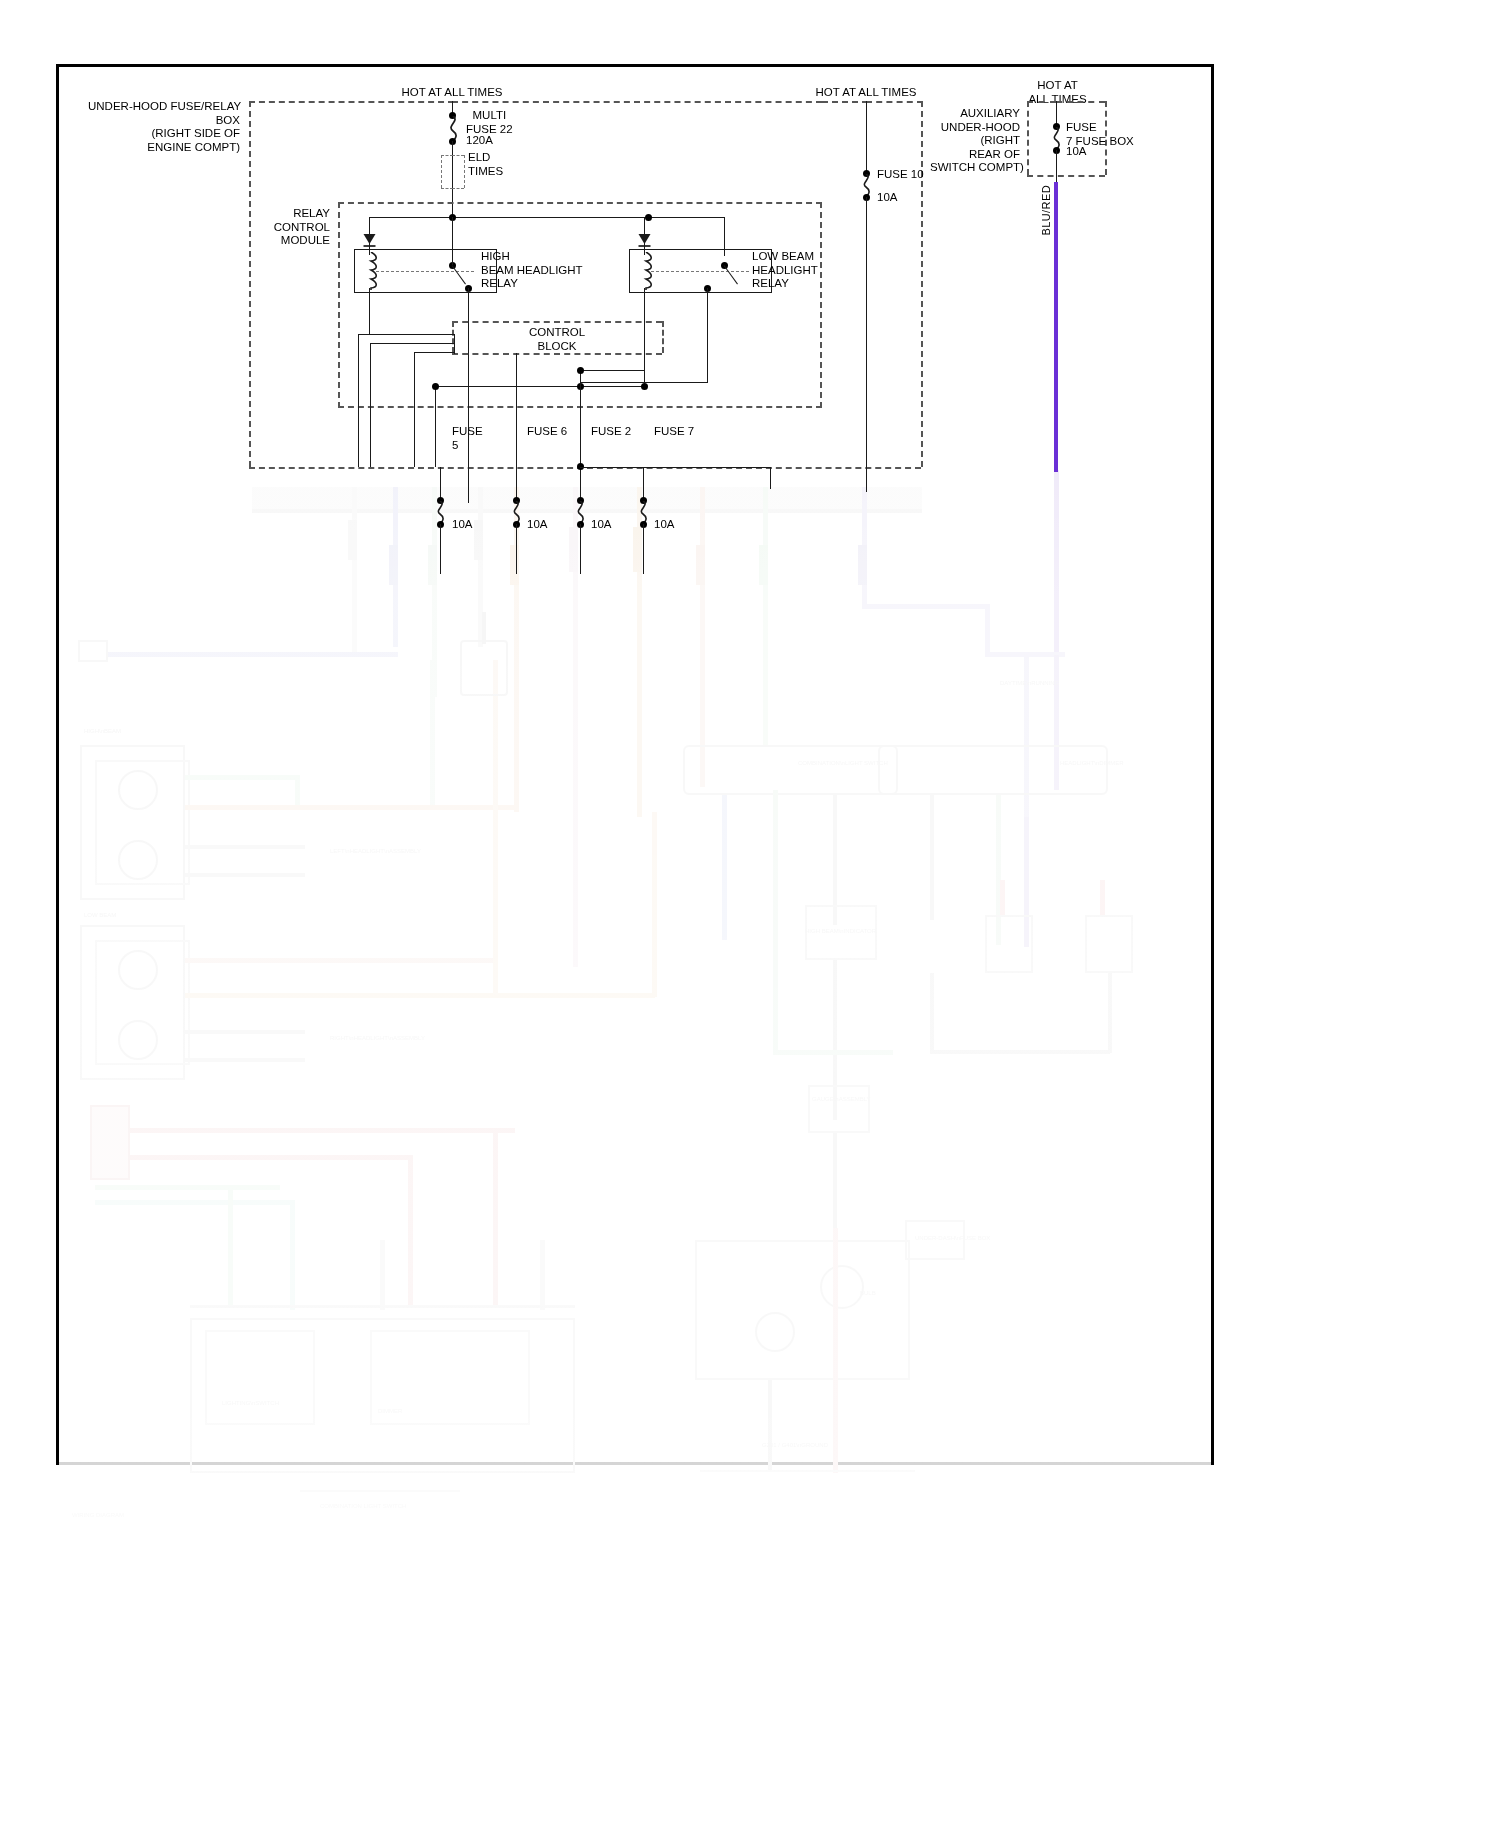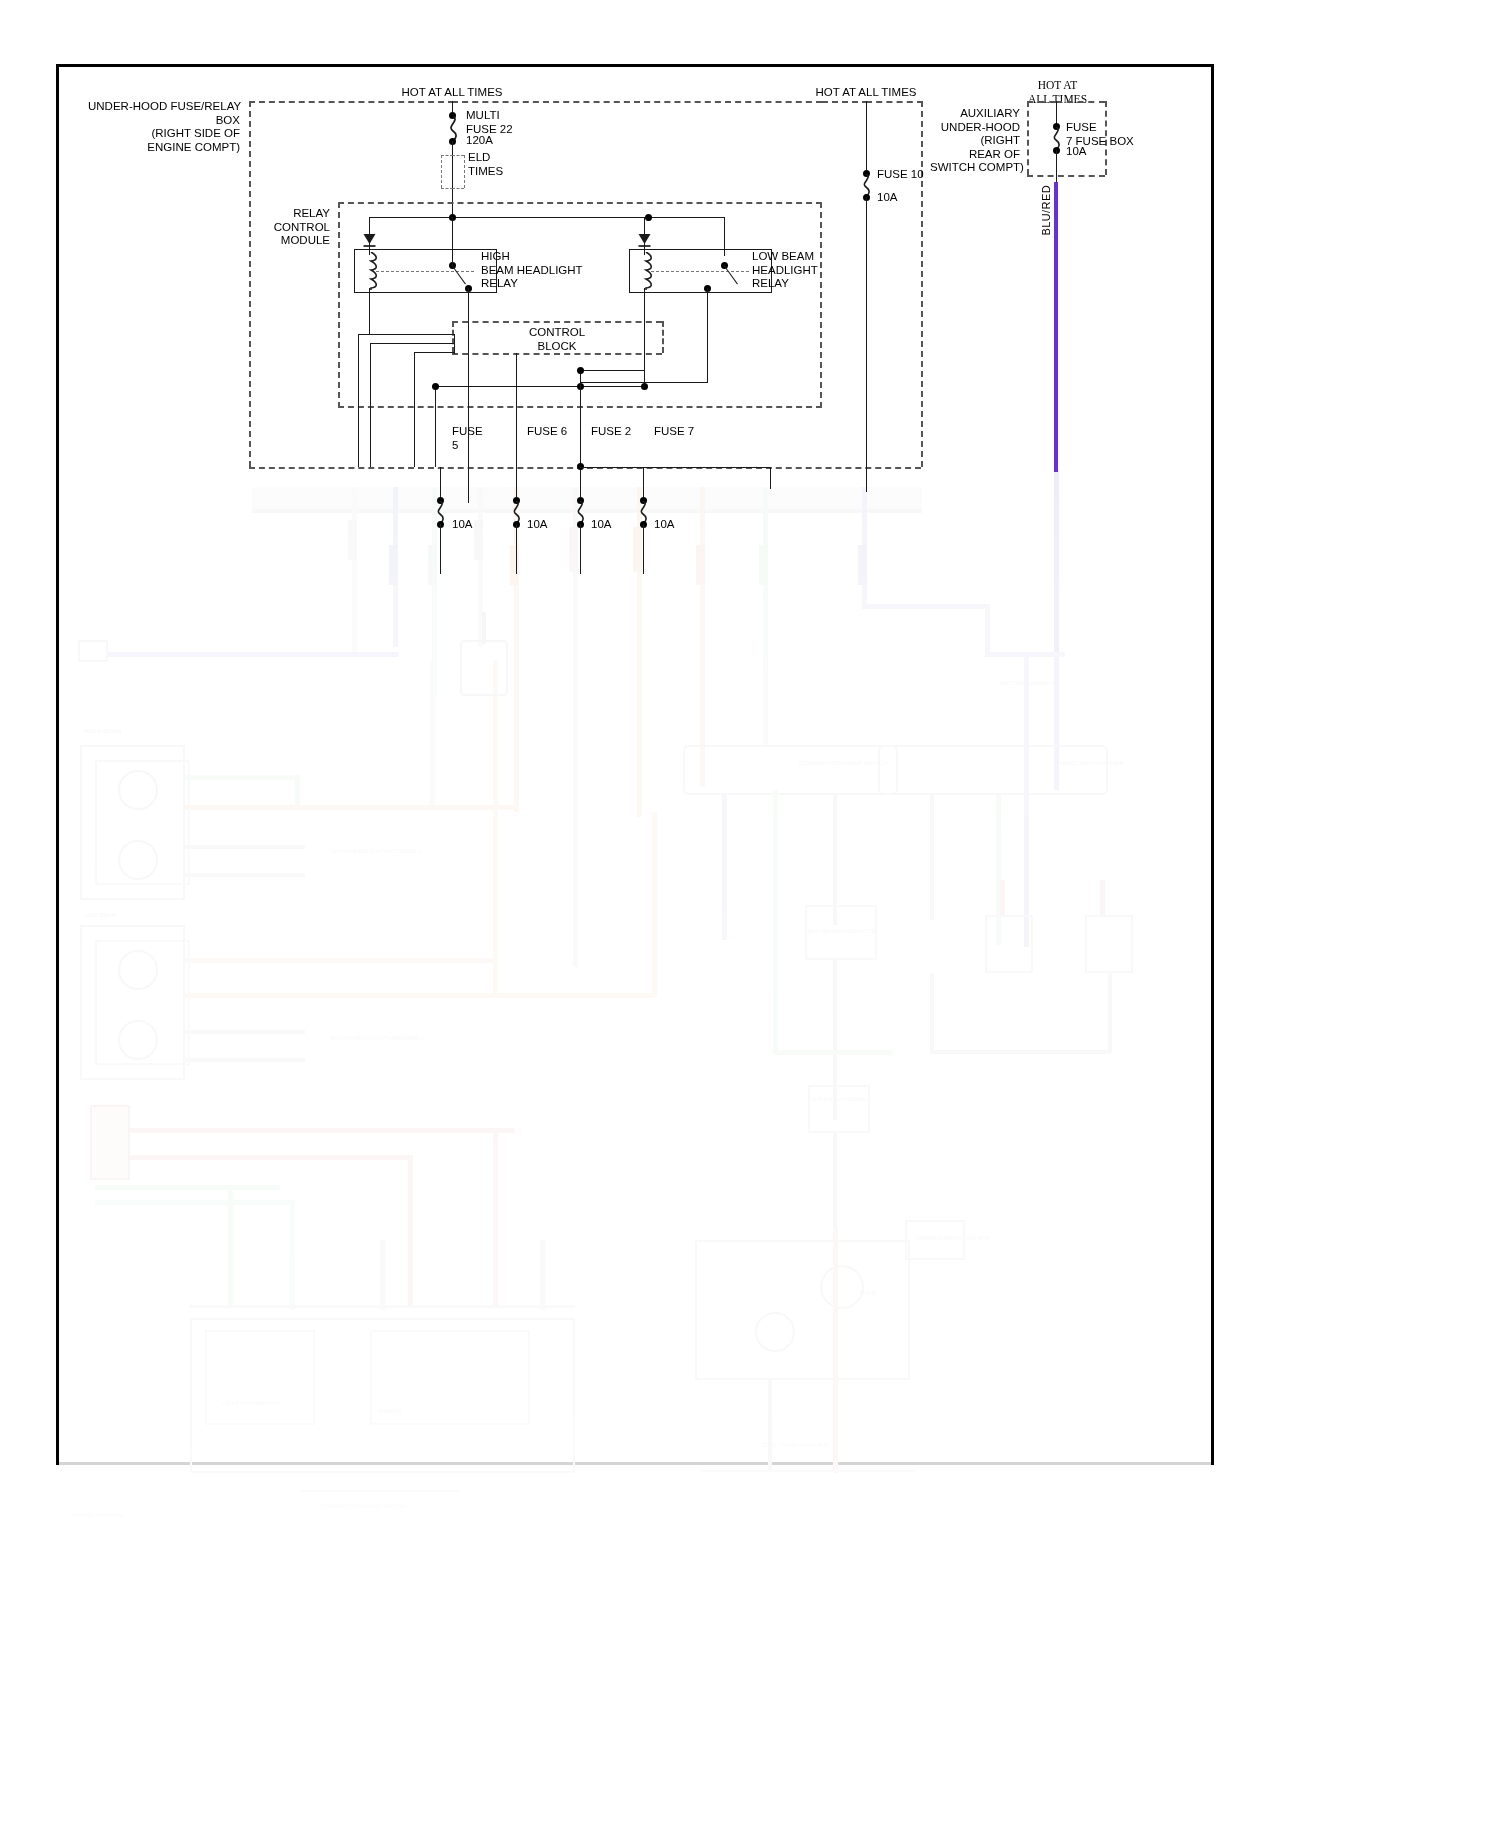--- a/index.html
+++ b/index.html
@@ -178,21 +178,21 @@
     <div class="ftx" style="left:222px;top:1400px;color:#d4d4d4;">LIGHTING\nSWITCH</div>
     <div class="ftx" style="left:378px;top:1408px;color:#d4d4d4;">DIMMER</div>
     <div class="ftx" style="left:762px;top:1442px;color:#d4d4d4;">G201 / G401\nGROUND</div>
     <div class="ftx" style="left:320px;top:1503px;color:#dcdcdc;">COMBINATION LIGHT SWITCH</div>
     <div class="ftx" style="left:72px;top:1512px;color:#dcdcdc;">WIRING DIAGRAM</div>
   </div>
   <div class="blur-veil"></div>
 
   <div class="lbl c" style="left:382px;top:86px;width:140px;">HOT AT ALL TIMES</div>
   <div class="lbl c" style="left:796px;top:86px;width:140px;">HOT AT ALL TIMES</div>
-  <div class="lbl c" style="left:1000px;top:79px;width:115px;font-family:Liberation Serif, serif;">HOT AT
+  <div class="lbl c" style="left:1000px;top:79px;width:115px;">HOT AT
 ALL TIMES</div>
 
   <div>
     <div class="vd" style="left:249px;top:101px;height:366px;"></div>
     <div class="hd" style="left:249px;top:101px;width:205px;"></div>
     <div class="hd" style="left:452px;top:101px;width:370px;"></div>
     <div class="vd" style="left:921px;top:101px;height:366px;"></div>
     <div class="hd" style="left:866px;top:101px;width:57px;"></div>
     <div class="hd" style="left:822px;top:101px;width:46px;"></div>
     <div class="hd" style="left:249px;top:467px;width:672px;"></div>
@@ -203,21 +203,21 @@
 ENGINE COMPT)</div>
 
   <div class="vl" style="left:452px;top:101px;height:14px;"></div>
   <div class="dot" style="left:448.5px;top:112px;"></div>
   <div class="fuse" style="left:446px;top:116px;">
     <svg width="16" height="26" viewBox="0 0 16 26">
       <path d="M7 0 C 14 5, 0 10, 7 15 C 14 20, 7 24, 7 26" fill="none" stroke="#1a1a1a" stroke-width="1.7"></path>
     </svg>
   </div>
   <div class="dot" style="left:448.5px;top:138px;"></div>
-  <div class="lbl" style="left:466px;top:109px;">MULTI
+  <div class="lbl" style="left:466px;top:109px;text-align:center;">MULTI
 FUSE 22</div>
   <div class="lbl" style="left:466px;top:134px;">120A</div>
 
   <div class="vl" style="left:452px;top:141px;height:76px;"></div>
   <div>
     <div class="hd2" style="left:441px;top:155px;width:12px;"></div>
     <div class="vd2" style="left:441px;top:155px;height:33px;"></div>
     <div class="hd2" style="left:441px;top:188px;width:12px;"></div>
     <div class="hd2" style="left:452px;top:155px;width:12px;"></div>
     <div class="vd2" style="left:464px;top:155px;height:33px;"></div>

